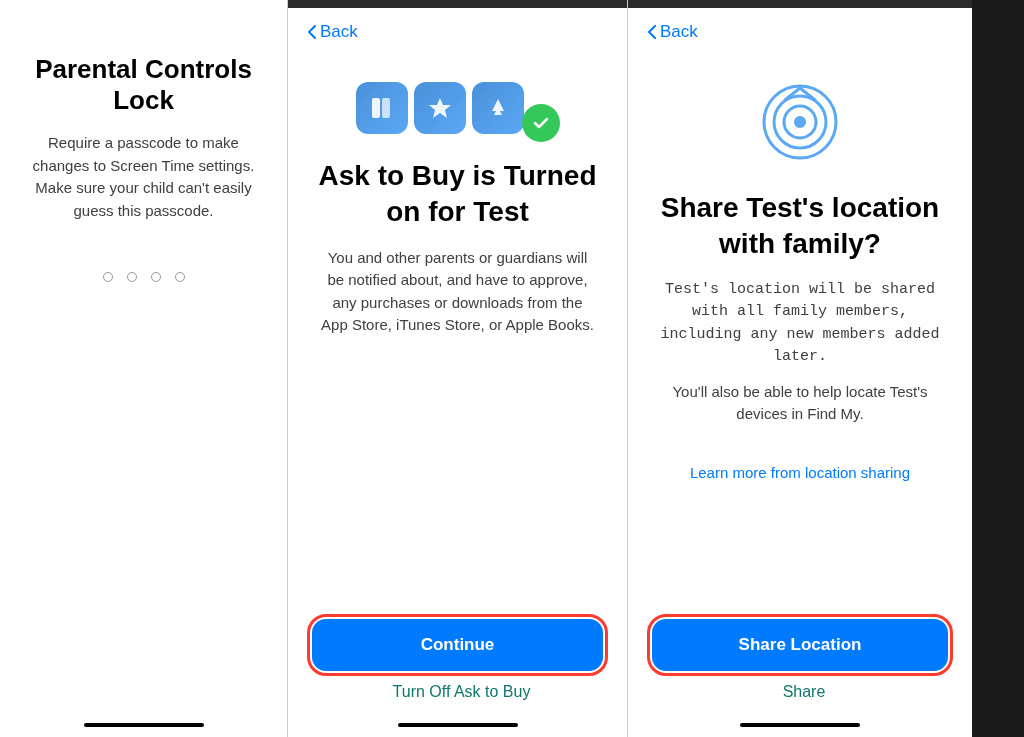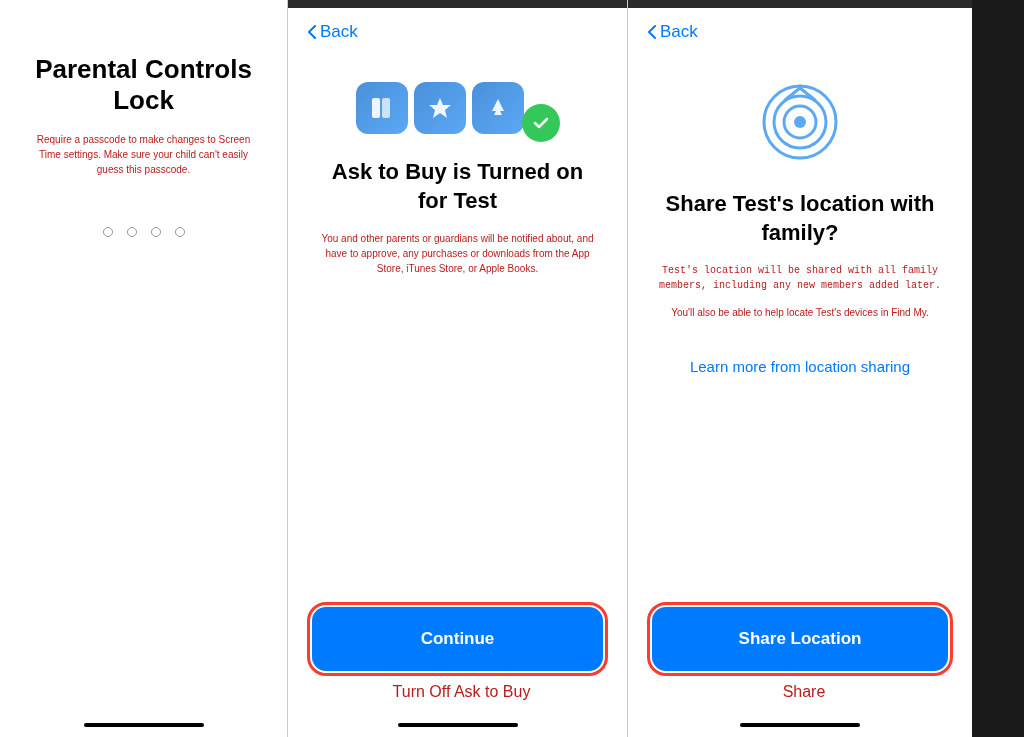--- a/index.html
+++ b/index.html
@@ -75,22 +75,22 @@
     }
     .title-large {
       font-size: 26px;
       font-weight: 700;
       text-align: center;
       color: #000;
       line-height: 1.2;
       margin-bottom: 16px;
     }
     .description {
-      font-size: 10px;
-      color: #b91c1c;
+      font-size: 15px;
+      color: #404040;
       text-align: center;
       line-height: 1.5;
       margin-bottom: 30px;
     }
     .dots-container {
       display: flex;
       gap: 14px;
       margin-top: 20px;
     }
     .dot {
@@ -128,21 +128,21 @@
       display: flex;
       align-items: center;
       justify-content: center;
       color: white;
       font-size: 18px;
       margin-left: -8px;
       margin-bottom: -8px;
       align-self: flex-end;
     }
     .title-medium {
-      font-size: 22px;
+      font-size: 28px;
       font-weight: 700;
       text-align: center;
       color: #000;
       line-height: 1.3;
       margin-bottom: 16px;
     }
     
     .location-icon-container {
       margin-bottom: 24px;
       margin-top: 10px;
@@ -155,40 +155,40 @@
     .button-area {
       padding: 0 24px 16px;
       display: flex;
       flex-direction: column;
       align-items: center;
       gap: 12px;
       margin-top: auto;
     }
     .btn-primary {
       width: 100%;
-      height: 64px;
+      height: 52px;
       background: #007AFF;
       border: none;
       border-radius: 14px;
       color: white;
       font-size: 17px;
       font-weight: 600;
       cursor: pointer;
       display: flex;
       align-items: center;
       justify-content: center;
     }
     .btn-primary.highlighted {
       outline: 3px solid #FF3B30;
       outline-offset: 2px;
     }
     .btn-link {
       background: none;
       border: none;
-      color: #b91c1c;
+      color: #0f766e;
       font-size: 16px;
       font-weight: 500;
       cursor: pointer;
       margin-left: 8px;
     }
     .bottom-indicator {
       width: 120px;
       height: 4px;
       background: #000;
       border-radius: 2px;

